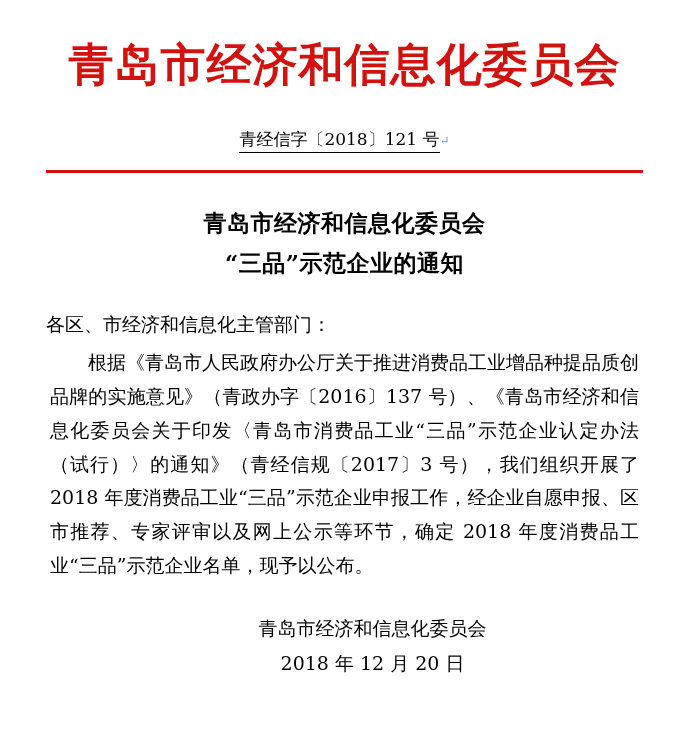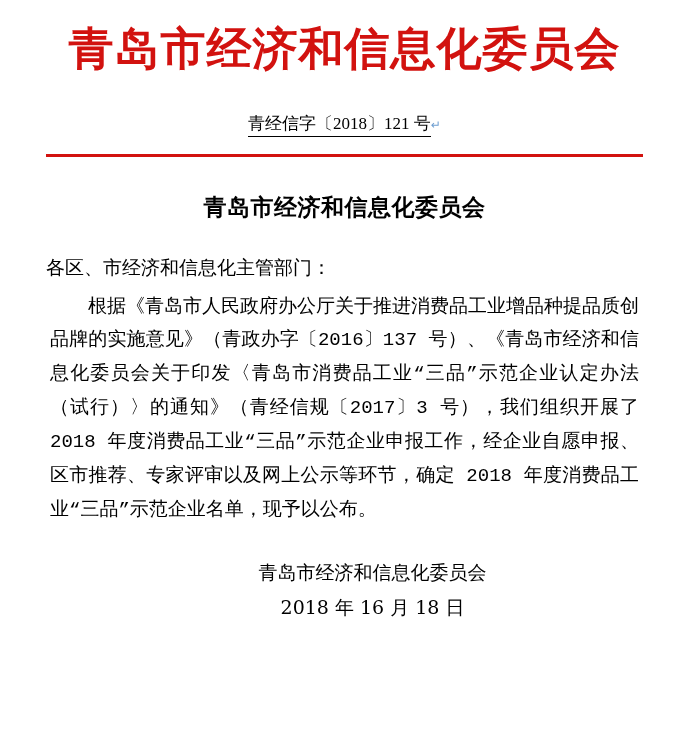--- a/index.html
+++ b/index.html
@@ -12,21 +12,21 @@
     height: 740px;
     font-family: "DejaVu Serif", "Liberation Serif", serif;
     color: #000000;
     position: relative;
     overflow: hidden;
   }
   .page {
     width: 689px;
     height: 588px;
     box-sizing: border-box;
-    padding: 0 46px;
+    padding: 16px 46px;
     position: relative;
   }
 
   
   .masthead {
     text-align: center;
     padding-top: 24px;
   }
   .masthead-title {
     color: #d2120f;
@@ -37,21 +37,20 @@
     line-height: 1.1;
     white-space: nowrap;
   }
 
   
   .doc-number-row {
     text-align: center;
     margin-top: 38px;
     font-size: 17px;
     line-height: 1.4;
-    font-family: Liberation Serif, serif;
   }
   .doc-number {
     display: inline-block;
     padding-bottom: 1px;
     border-bottom: 1px solid #000;
   }
 
   
   .red-rule {
     margin-top: 17px;
@@ -71,21 +70,20 @@
   }
   .title-line { white-space: nowrap; }
 
   
   .body-block {
     margin-top: 26px;
     font-size: 19px;
     line-height: 1.78;
     text-align: justify;
     text-justify: inter-ideograph;
-    font-family: Liberation Mono, monospace;
   }
   .salutation { margin-bottom: 0; }
   .para {
     text-indent: 2em;
     margin: 4px;
   }
 
   
   .signature {
     margin-top: 28px;
@@ -112,25 +110,26 @@
   </div>
 
   <div class="doc-number-row">
     <span class="doc-number">青经信字〔2018〕121 号</span><span class="mark">↵</span>
   </div>
 
   <div class="red-rule"></div>
 
   <div class="title-block">
     <div class="title-line">青岛市经济和信息化委员会</div>
+    <div class="title-line">“三品”示范企业的通知</div>
   </div>
 
   <div class="body-block">
     <p class="salutation">各区、市经济和信息化主管部门：</p>
     <p class="para">根据《青岛市人民政府办公厅关于推进消费品工业增品种提品质创品牌的实施意见》（青政办字〔2016〕137 号）、《青岛市经济和信息化委员会关于印发〈青岛市消费品工业“三品”示范企业认定办法（试行）〉的通知》（青经信规〔2017〕3 号），我们组织开展了 2018 年度消费品工业“三品”示范企业申报工作，经企业自愿申报、区市推荐、专家评审以及网上公示等环节，确定 2018 年度消费品工业“三品”示范企业名单，现予以公布。</p>
   </div>
 
   <div class="signature">
     <span class="sig-line sig-indent">青岛市经济和信息化委员会</span>
-    <span class="sig-line sig-indent">2018 年 16 月 18 日</span>
+    <span class="sig-line sig-indent">2018 年 12 月 20 日</span>
   </div>
 
 </div>
 
 </body></html>

